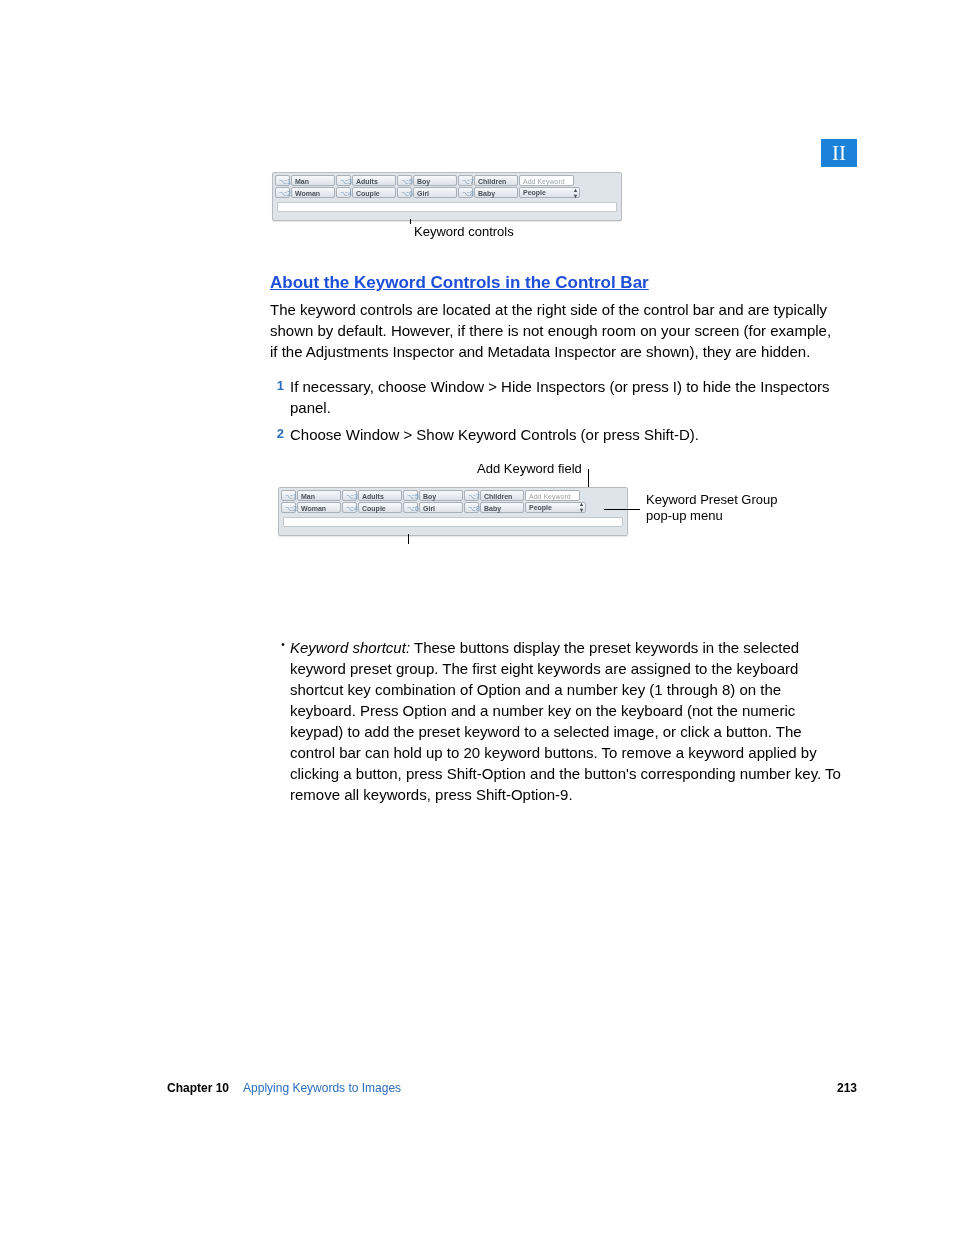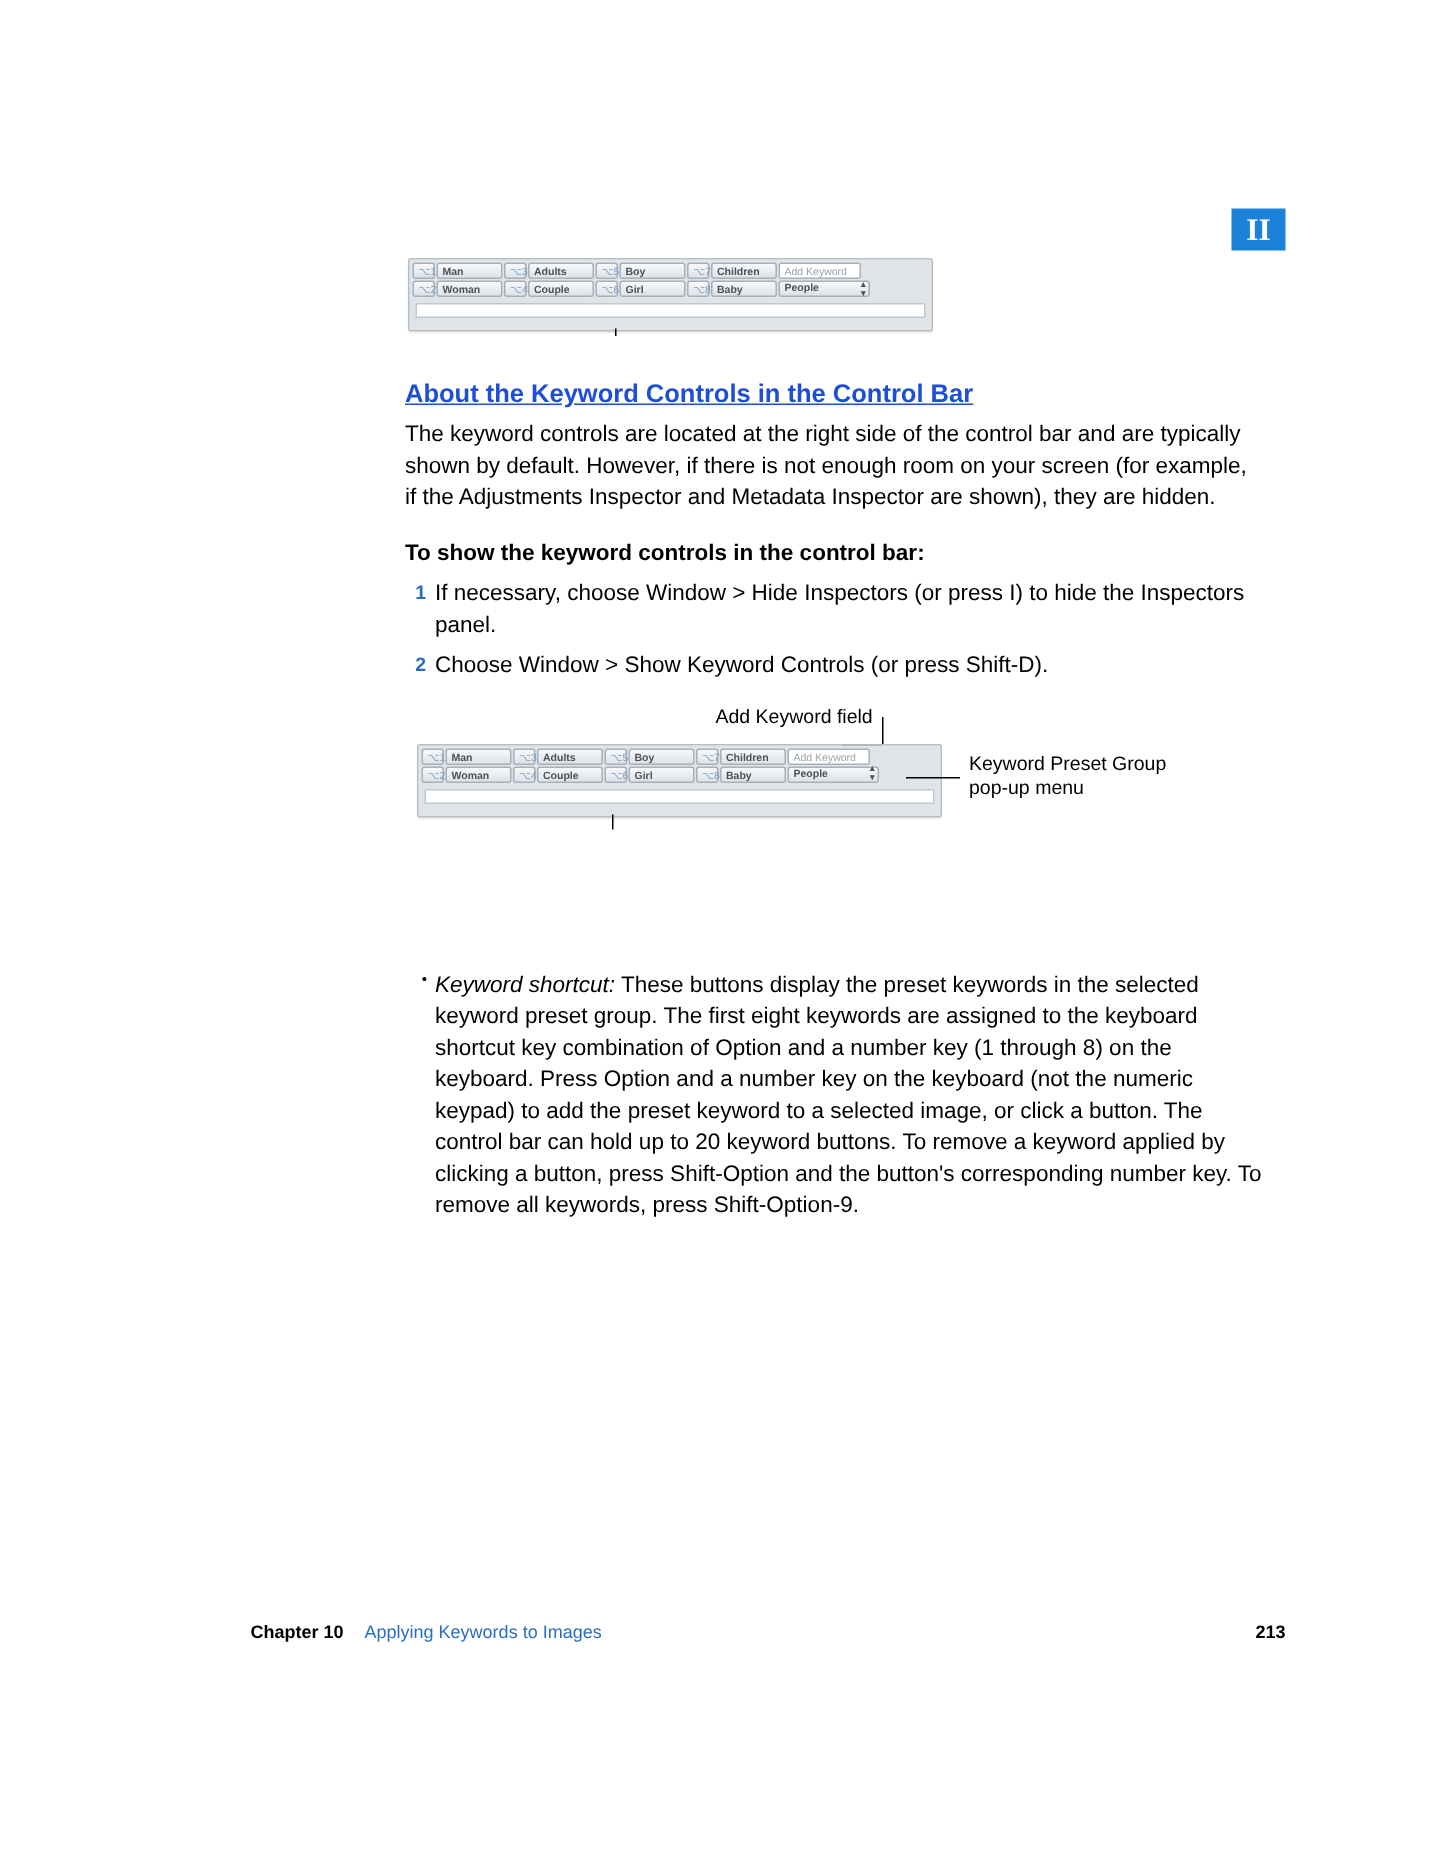--- a/index.html
+++ b/index.html
@@ -15,21 +15,21 @@
     line-height: 1.4;
   }
   .part-tab {
     position: absolute;
     top: 139px;
     right: 97px;
     width: 36px;
     height: 28px;
     background: #1a82d8;
     color: #fff;
-    font-weight: bold;
+    font-weight: normal;
     font-size: 21px;
     text-align: center;
     line-height: 28px;
     font-family: "Times New Roman", serif;
   }
   .content {
     position: absolute;
     left: 270px;
     top: 166px;
     width: 572px;
@@ -215,28 +215,28 @@
                 <span>▴</span>
                 <span>▾</span>
               </span>
           </span>
           <span style="width:6px"></span>
         </div>
       </div>
       <div class="kw-bar"></div>
     </div>
     <div class="tick-v" style="left:140px; top:47px; height:5px;"></div>
+    <div class="figure-caption" style="text-align:left; margin-left:144px;">Keyword controls</div>
   </div>
 
   <div style="height:24px;"></div>
 
   <h2 class="sub-title">About the Keyword Controls in the Control Bar</h2>
   <p>The keyword controls are located at the right side of the control bar and are typically shown by default. However, if there is not enough room on your screen (for example, if the Adjustments Inspector and Metadata Inspector are shown), they are hidden.</p>
 
-  <div class="instruction-head">To show the keyword controls in the control bar:</div>
 
   <div class="step-list">
     <div class="step-item">
       <div class="step-num">1</div>
       <div class="step-text">If necessary, choose Window &gt; Hide Inspectors (or press I) to hide the Inspectors panel.</div>
     </div>
     <div class="step-item">
       <div class="step-num">2</div>
       <div class="step-text">Choose Window &gt; Show Keyword Controls (or press Shift-D).</div>
     </div>

